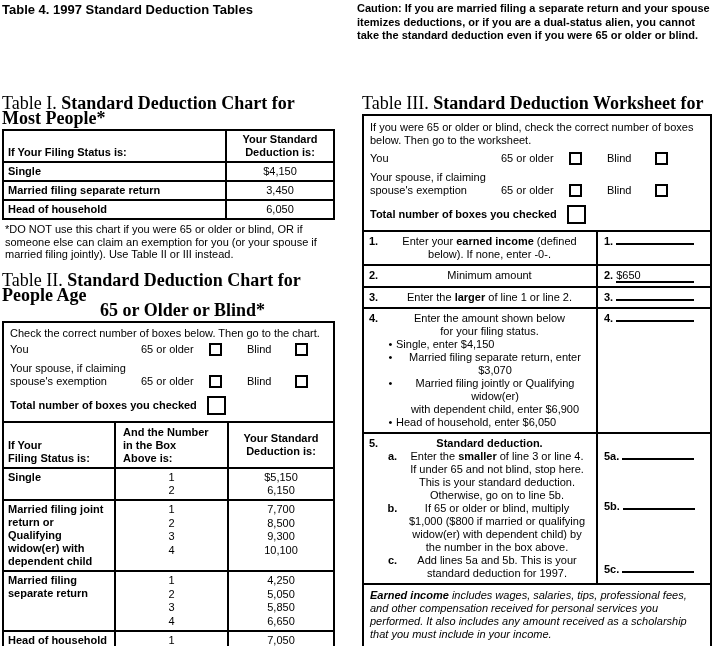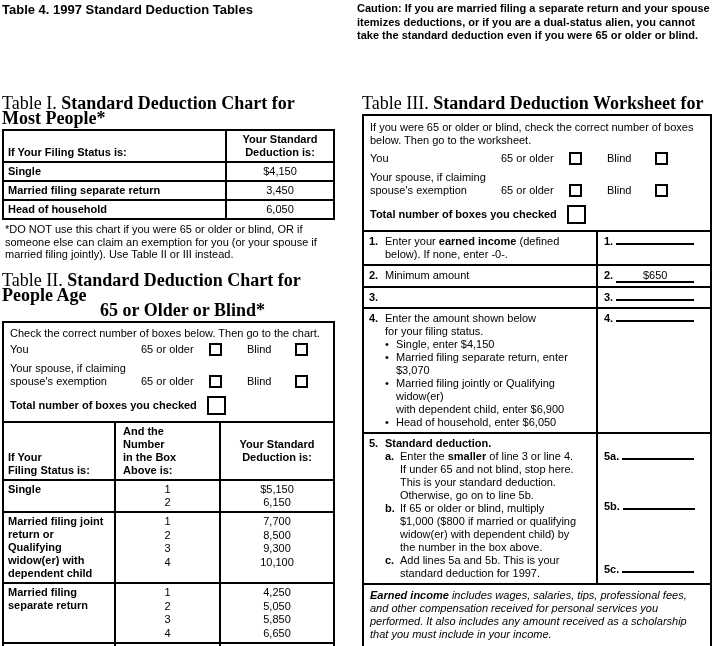--- a/index.html
+++ b/index.html
@@ -43,42 +43,42 @@
   .cb { width:13px; height:13px; border:2px solid #000; display:inline-block; background:#fff; }
   .cb.big { width:19px; height:19px; }
   .totalrow { display:flex; align-items:center; gap:10px; margin-top:8px; }
   .totalrow .tl { font-weight:bold; }
 
   
   .chart { margin-top:-2px; }
   .chrow { display:flex; border-top:2px solid #000; }
   .chrow:first-child { border-top:none; }
   .chc1 { width:112px; border-right:2px solid #000; padding:2px 4px; }
-  .chc2 { width:105px; border-right:2px solid #000; text-align:center; padding:2px 16px; }
+  .chc2 { width:113px; border-right:2px solid #000; text-align:center; padding:2px 16px; }
   .chc3 { flex:1; text-align:center; padding:2px 0; }
   .chhead .chc1 { display:flex; align-items:flex-end; font-weight:bold; min-height:44px; }
   .chhead .chc2 { text-align:left; padding-left:7px; font-weight:bold;
     display:flex; align-items:flex-end; }
   .chhead .chc3 { font-weight:bold; display:flex; align-items:center; justify-content:center; }
   .group .status { font-weight:bold; }
   .cline { line-height:13.4px; }
 
   
   .ws-intro { padding:5px 6px 2px 6px; }
   .ws .checkpanel { padding-top:0; }
   .wsline { display:flex; border-top:2px solid #000; }
   .wsl { flex:1; padding:3px 2px 3px 5px; display:flex; }
   .wsr { width:114px; border-left:2px solid #000; padding:3px 3px 3px 6px; }
   .num { width:16px; flex:none; font-weight:bold; }
   .lnum { width:15px; flex:none; font-weight:bold; }
-  .wstext { flex:1; }
+  .wstext { flex:1;text-align:center; }
   .amt { white-space:nowrap; }
   .amt .alabel { font-weight:bold; }
   .aline { display:inline-block; width:78px; border-bottom:2px solid #000;
-    text-align:center; line-height:12px; vertical-align:baseline; }
+    line-height:12px; vertical-align:baseline; }
   .aline.short { width:72px; }
   .bullets { margin-top:0; }
   .bullet { display:flex; }
   .bullet .dot { width:11px; flex:none; }
   .sub { display:flex; margin-top:0; }
   .amt.m1 { display:block; margin-top:13px; }
   .amt.m2 { display:block; margin-top:37px; }
   .amt.m3 { display:block; margin-top:50px; }
   .ws-note { border-top:2px solid #000; padding:4px 6px 5px 6px; font-style:italic; }
   .ws-note .lead { font-weight:bold; }
@@ -272,20 +272,21 @@
           <span class="wstext">Minimum amount</span>
         </div>
         <div class="wsr">
           <span class="amt"><span class="alabel">2.</span> <span class="aline">$650</span></span>
         </div>
       </div>
 
       <div class="wsline">
         <div class="wsl">
           <span class="num">3.</span>
+          <span class="wstext"><span>Enter the </span><span class="b">larger</span><span> of line 1 or line 2.</span></span>
         </div>
         <div class="wsr">
           <span class="amt"><span class="alabel">3.</span> <span class="aline"></span></span>
         </div>
       </div>
 
       <div class="wsline">
         <div class="wsl">
           <span class="num">4.</span>
           <span class="wstext">

